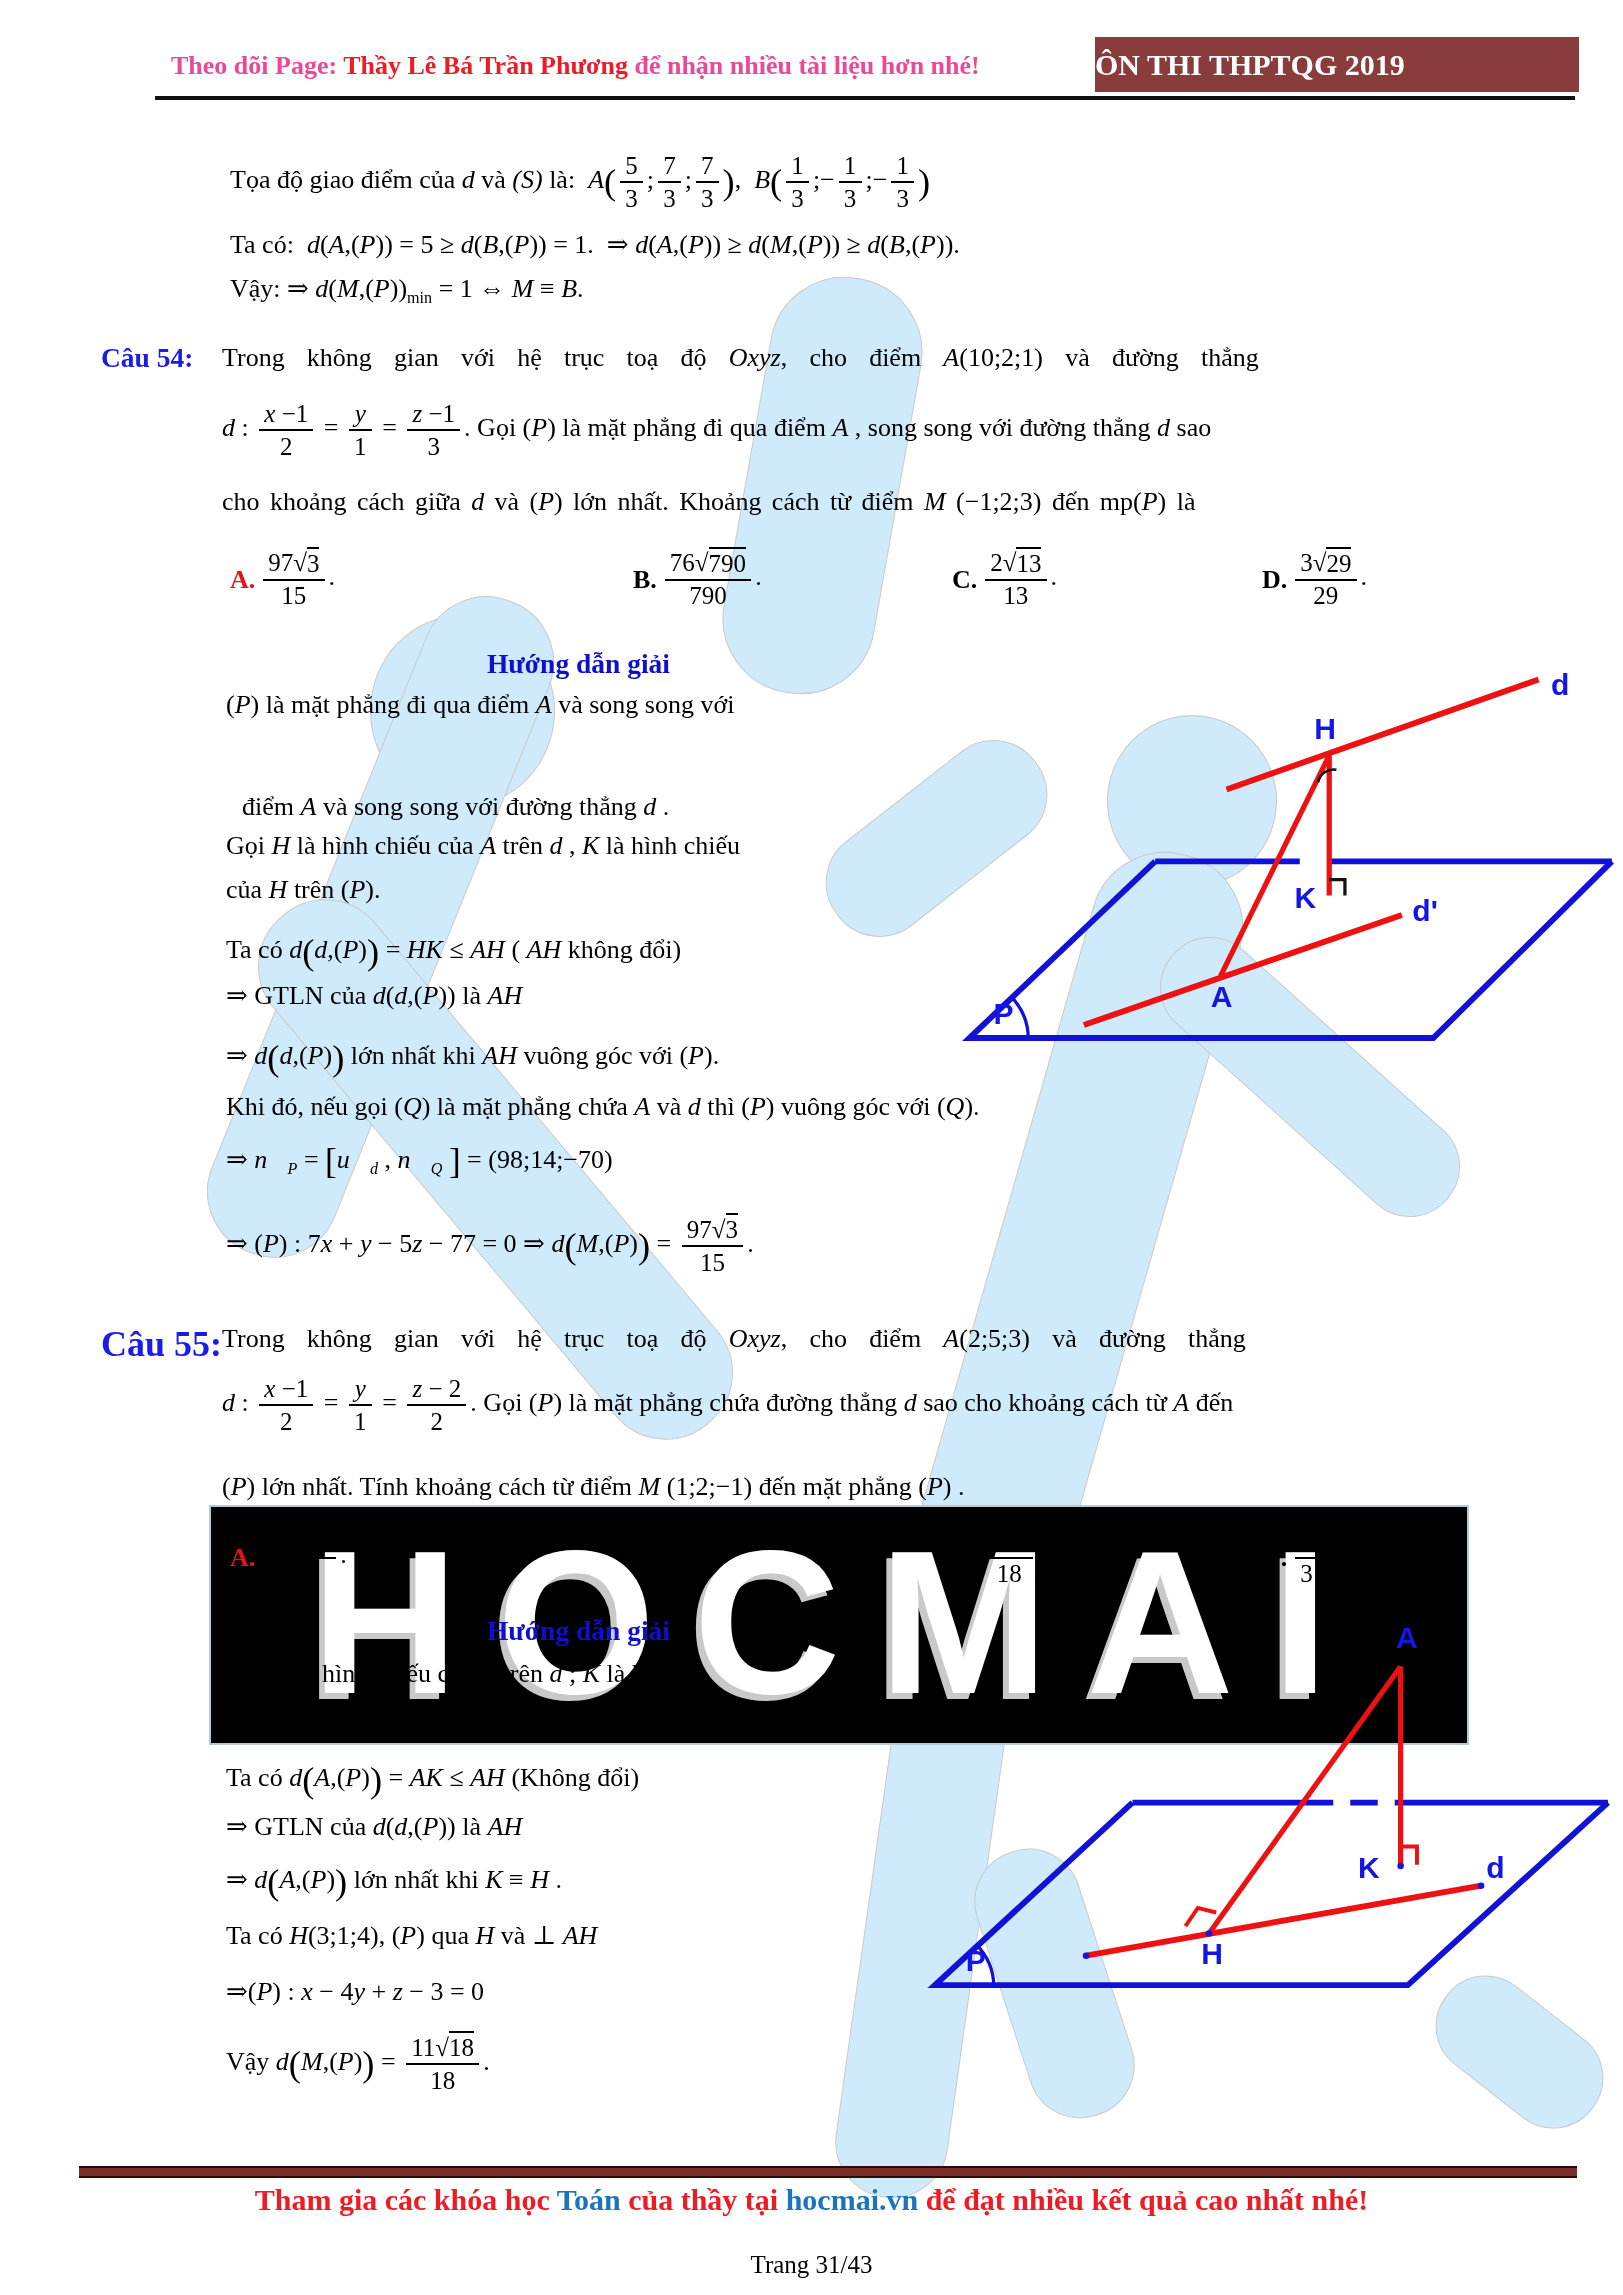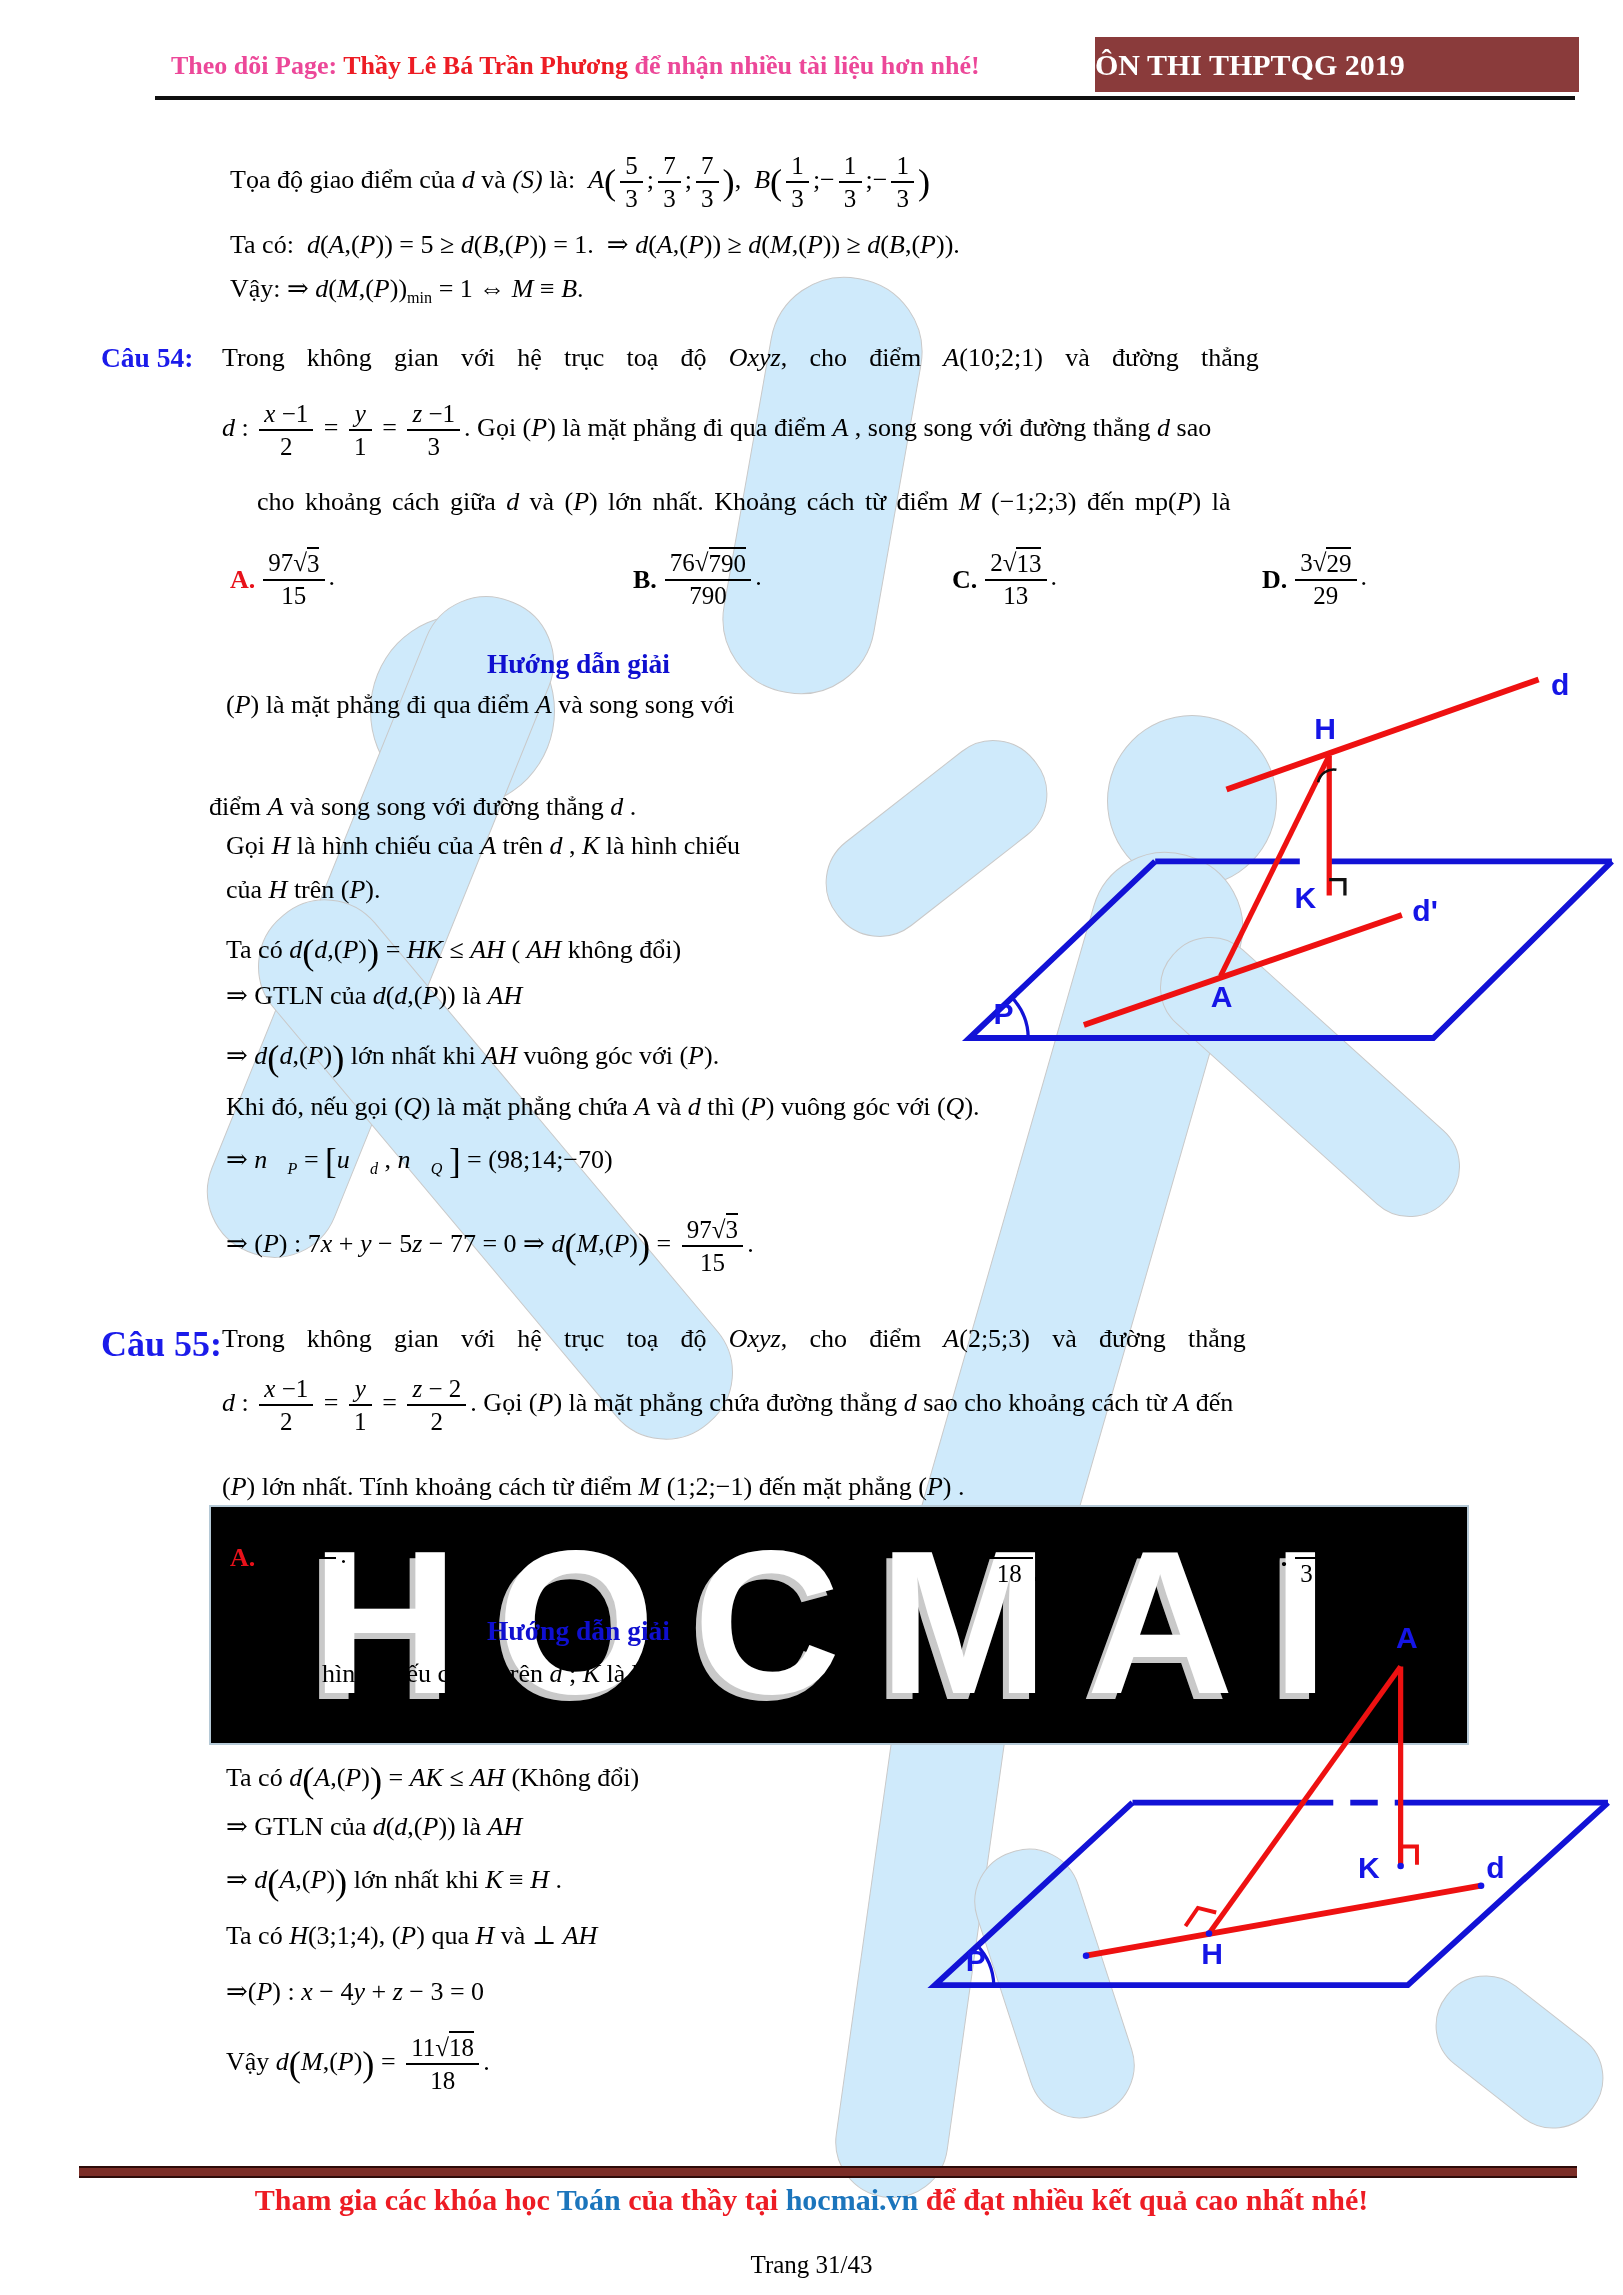--- a/index.html
+++ b/index.html
@@ -11,21 +11,21 @@
   #hocmai-box{position:absolute;left:209px;top:1505px;width:1256px;height:236px;
       background:#000000;border:2px solid #b5c9d6;overflow:hidden;text-align:center;}
   #hocmai-box .wm-word{font-family:"Liberation Sans","DejaVu Sans",sans-serif;font-weight:bold;
       font-size:204px;line-height:230px;letter-spacing:38px;color:#ffffff;
       text-shadow:-5.9px 5.9px 0 #c9c9c9;}
   
   .ln{position:absolute;white-space:nowrap;font-size:26px;line-height:1.12;}
   .qlabel{color:#1b1bea;font-weight:bold;}
   .hdg{position:absolute;text-align:center;font-weight:bold;color:#0f0fd0;font-size:27.5px;}
   .jst{word-spacing:15.7px;}
-  .jst2{word-spacing:3.9px;margin-left:35px;}
+  .jst2{word-spacing:3.9px;}
   i{font-style:italic;}
   sub{font-size:62%;}
   .fr{display:inline-block;vertical-align:middle;text-align:center;margin:0 3.9px;font-size:25px;}
   .fr .n{display:block;padding:0 5.2px 1.3px 5.2px;border-bottom:2.6px solid #000;}
   .fr .d{display:block;padding:1.3px 5.2px 0 5.2px;}
   .sq .rt{border-top:2.6px solid #000;padding-top:0.7px;}
   .bp{font-size:140%;vertical-align:middle;font-weight:normal;}
   .bk{font-size:135%;vertical-align:middle;}
   .opt{position:absolute;font-size:26px;display:flex;align-items:center;height:85px;}
   .opt .letter{font-weight:bold;margin-right:3.9px;}
@@ -97,21 +97,21 @@
       <span><span class="fr"><span class="n">2<span class="sq">√<span class="rt">13</span></span></span><span class="d">13</span></span>.</span>
     </div>
   <div class="opt" style="left:1262px;top:537px;">
       <span class="letter">D.</span>
       <span><span class="fr"><span class="n">3<span class="sq">√<span class="rt">29</span></span></span><span class="d">29</span></span>.</span>
     </div>
 
   <div class="hdg" style="left:222px;top:648px;width:713px;">Hướng dẫn giải</div>
 
   <div class="ln" style="left:226px;top:690px;">(<i>P</i>) là mặt phẳng đi qua điểm <i>A</i> và song song với</div>
-  <div class="ln" style="left:209px;top:792px;">điểm <i>A</i> và song song với đường thẳng <i>d</i> .</div>
+  <div class="ln" style="left:242px;top:792px;">điểm <i>A</i> và song song với đường thẳng <i>d</i> .</div>
   <div class="ln" style="left:226px;top:831px;">Gọi <i>H</i> là hình chiếu của <i>A</i> trên <i>d</i> , <i>K</i> là hình chiếu</div>
   <div class="ln" style="left:226px;top:875px;">của <i>H</i> trên (<i>P</i>).</div>
   <div class="ln" style="left:226px;top:932px;">Ta có <i>d</i><span class="bp">(</span><i>d</i>,(<i>P</i>)<span class="bp">)</span> = <i>HK</i> ≤ <i>AH</i> ( <i>AH</i> không đổi)</div>
   <div class="ln" style="left:226px;top:981px;">⇒ GTLN của <i>d</i>(<i>d</i>,(<i>P</i>)) là <i>AH</i></div>
   <div class="ln" style="left:226px;top:1038px;">⇒ <i>d</i><span class="bp">(</span><i>d</i>,(<i>P</i>)<span class="bp">)</span> lớn nhất khi <i>AH</i> vuông góc với (<i>P</i>).</div>
   <div class="ln" style="left:226px;top:1092px;">Khi đó, nếu gọi (<i>Q</i>) là mặt phẳng chứa <i>A</i> và <i>d</i> thì (<i>P</i>) vuông góc với (<i>Q</i>).</div>
   <div class="ln" style="left:226px;top:1142px;">⇒ <i>n⃗</i><sub><i>P</i></sub> = <span class="bk">[</span><i>u⃗</i><sub><i>d</i></sub> , <i>n⃗</i><sub><i>Q</i></sub> <span class="bk">]</span> = (98;14;−70)</div>
   <div class="ln" style="left:226px;top:1216px;">⇒ (<i>P</i>) : 7<i>x</i> + <i>y</i> − 5<i>z</i> − 77 = 0 ⇒ <i>d</i><span class="bp">(</span><i>M</i>,(<i>P</i>)<span class="bp">)</span> = <span class="fr"><span class="n">97<span class="sq">√<span class="rt">3</span></span></span><span class="d">15</span></span>.</div>
 
   <svg class="diag" style="left:936px;top:654px;" width="687" height="458" viewBox="0 0 1050 700">

